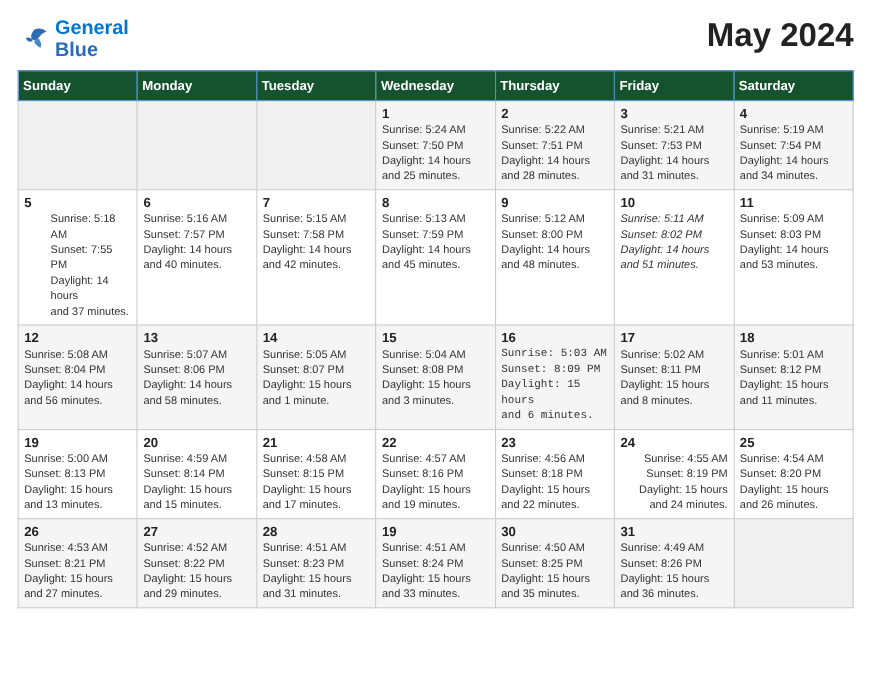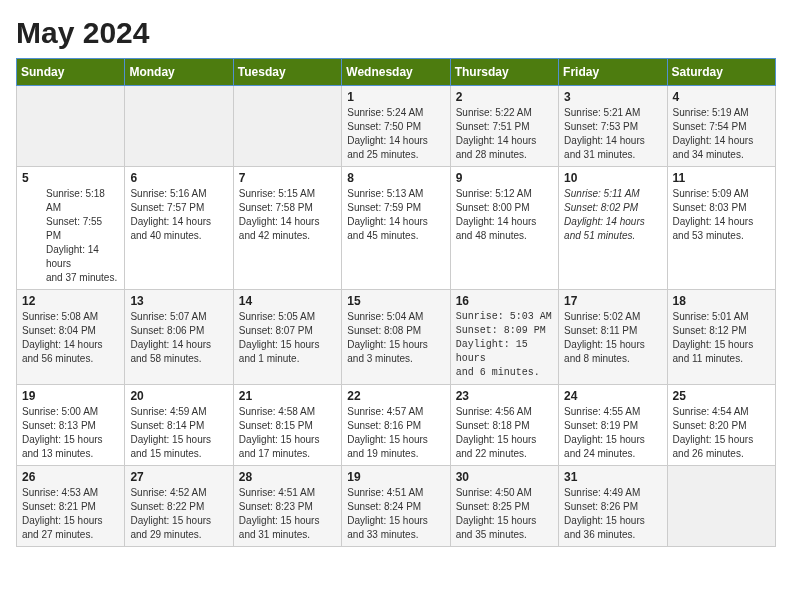--- a/index.html
+++ b/index.html
@@ -46,21 +46,21 @@
       font-size: 14px;
       color: #444;
       font-weight: normal;
     }
     table {
       width: 100%;
       border-collapse: collapse;
       table-layout: fixed;
     }
     thead tr th {
-      background: #4d7c0f;
+      background: #14532d;
       color: #fff;
       font-size: 12px;
       font-weight: bold;
       padding: 6px 4px;
       text-align: left;
       border: 1px solid #5090d0;
     }
     tbody tr td {
       border: 1px solid #ccc;
       vertical-align: top;
@@ -85,20 +85,31 @@
       color: #333;
     }
     .empty-cell {
       background: #f0f0f0 !important;
     }
   </style>
 </head>
 <body>
 
 <div class="header">
+  <div class="logo">
+    <svg class="logo-bird" viewBox="0 0 40 40">
+      <path d="M20,8 Q28,4 35,10 Q30,12 25,18 Q22,22 18,20 Q14,16 20,8Z" fill="#2d6cb5"></path>
+      <path d="M18,20 Q14,16 10,18 Q12,24 18,22Z" fill="#2d6cb5"></path>
+      <path d="M25,18 Q30,24 28,30 Q22,28 20,22 Q22,20 25,18Z" fill="#4488cc"></path>
+    </svg>
+    <div class="logo-text">
+      <div><span>General</span></div>
+      <div><span style="color:#2d6cb5;">Blue</span></div>
+    </div>
+  </div>
   <div class="title-block">
     <h1>May 2024</h1>
   </div>
 </div>
 
 <table>
   <thead>
     <tr>
     <th>Sunday</th>
         <th>Monday</th>
@@ -276,21 +287,21 @@
         </td>
         <td>
           <span class="day-number">23</span>
           <div class="day-info" style="white-space: pre-line;">Sunrise: 4:56 AM
 Sunset: 8:18 PM
 Daylight: 15 hours
 and 22 minutes.</div>
         </td>
         <td>
           <span class="day-number">24</span>
-          <div class="day-info" style="white-space: pre-line;">Sunrise: 4:55 AM
+          <div class="day-info" style="white-space: pre-line; text-align: right;">Sunrise: 4:55 AM
 Sunset: 8:19 PM
 Daylight: 15 hours
 and 24 minutes.</div>
         </td>
         <td>
           <span class="day-number">25</span>
           <div class="day-info" style="white-space: pre-line;">Sunrise: 4:54 AM
 Sunset: 8:20 PM
 Daylight: 15 hours
 and 26 minutes.</div>

